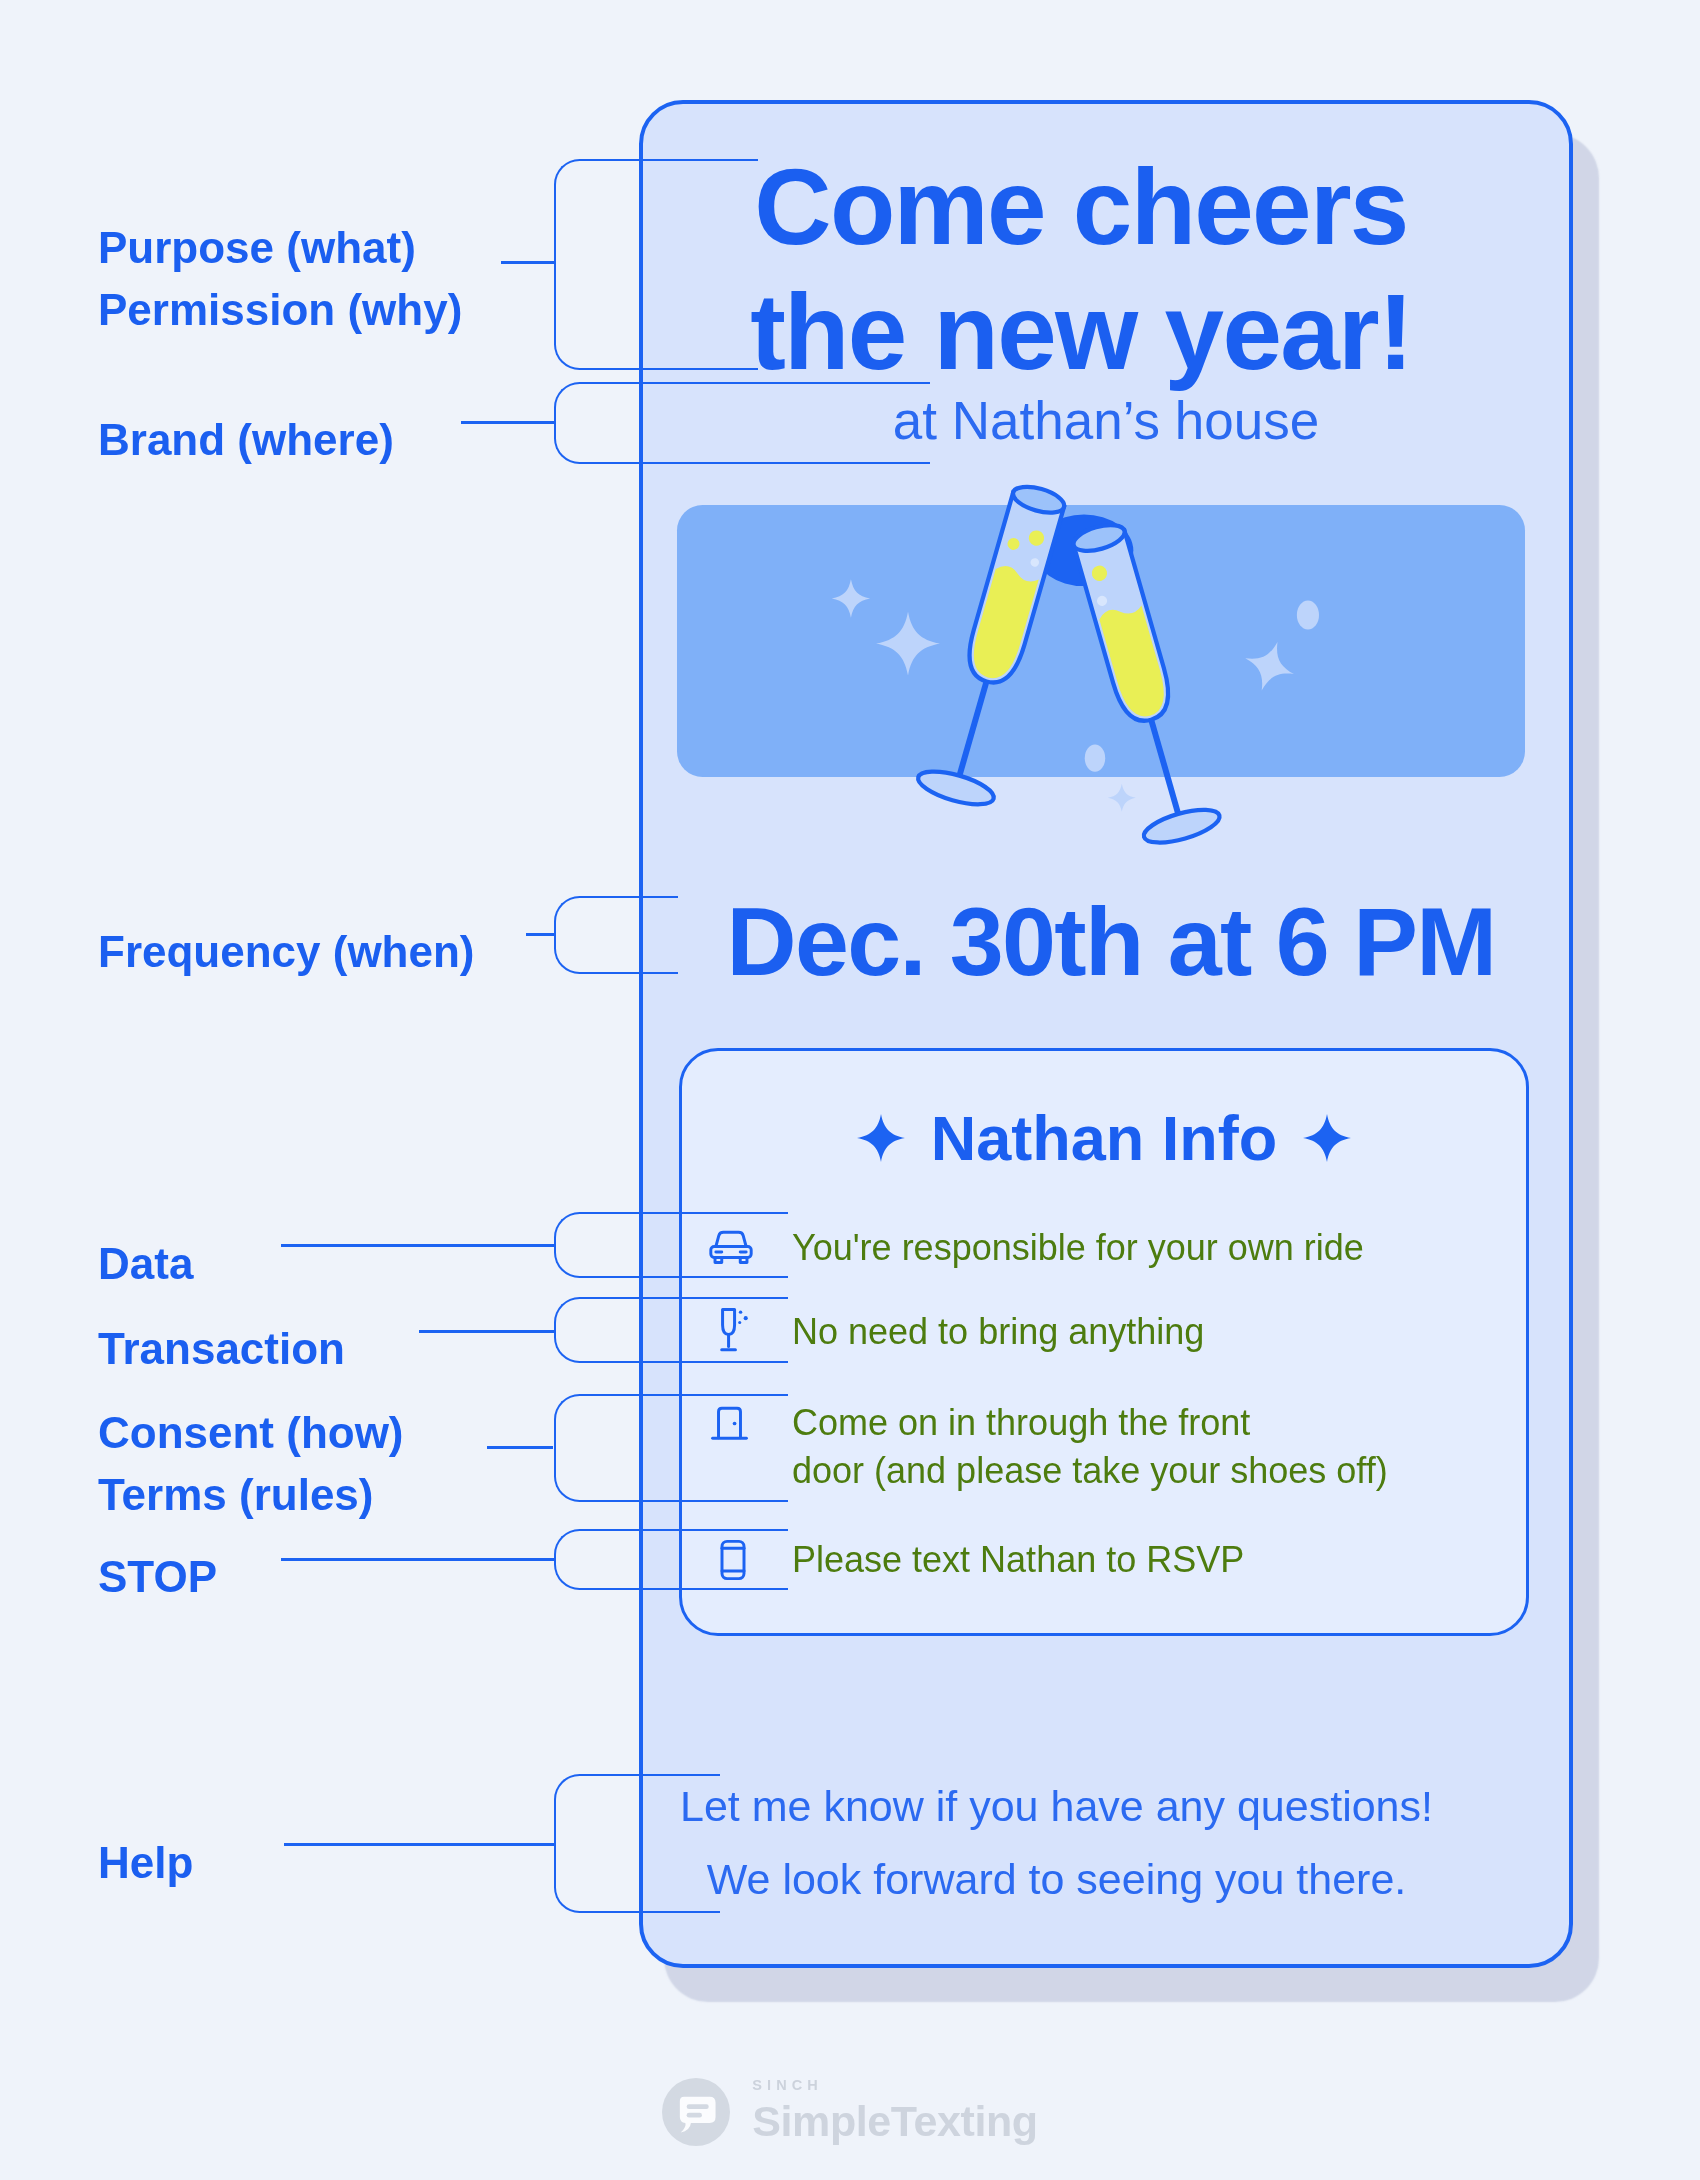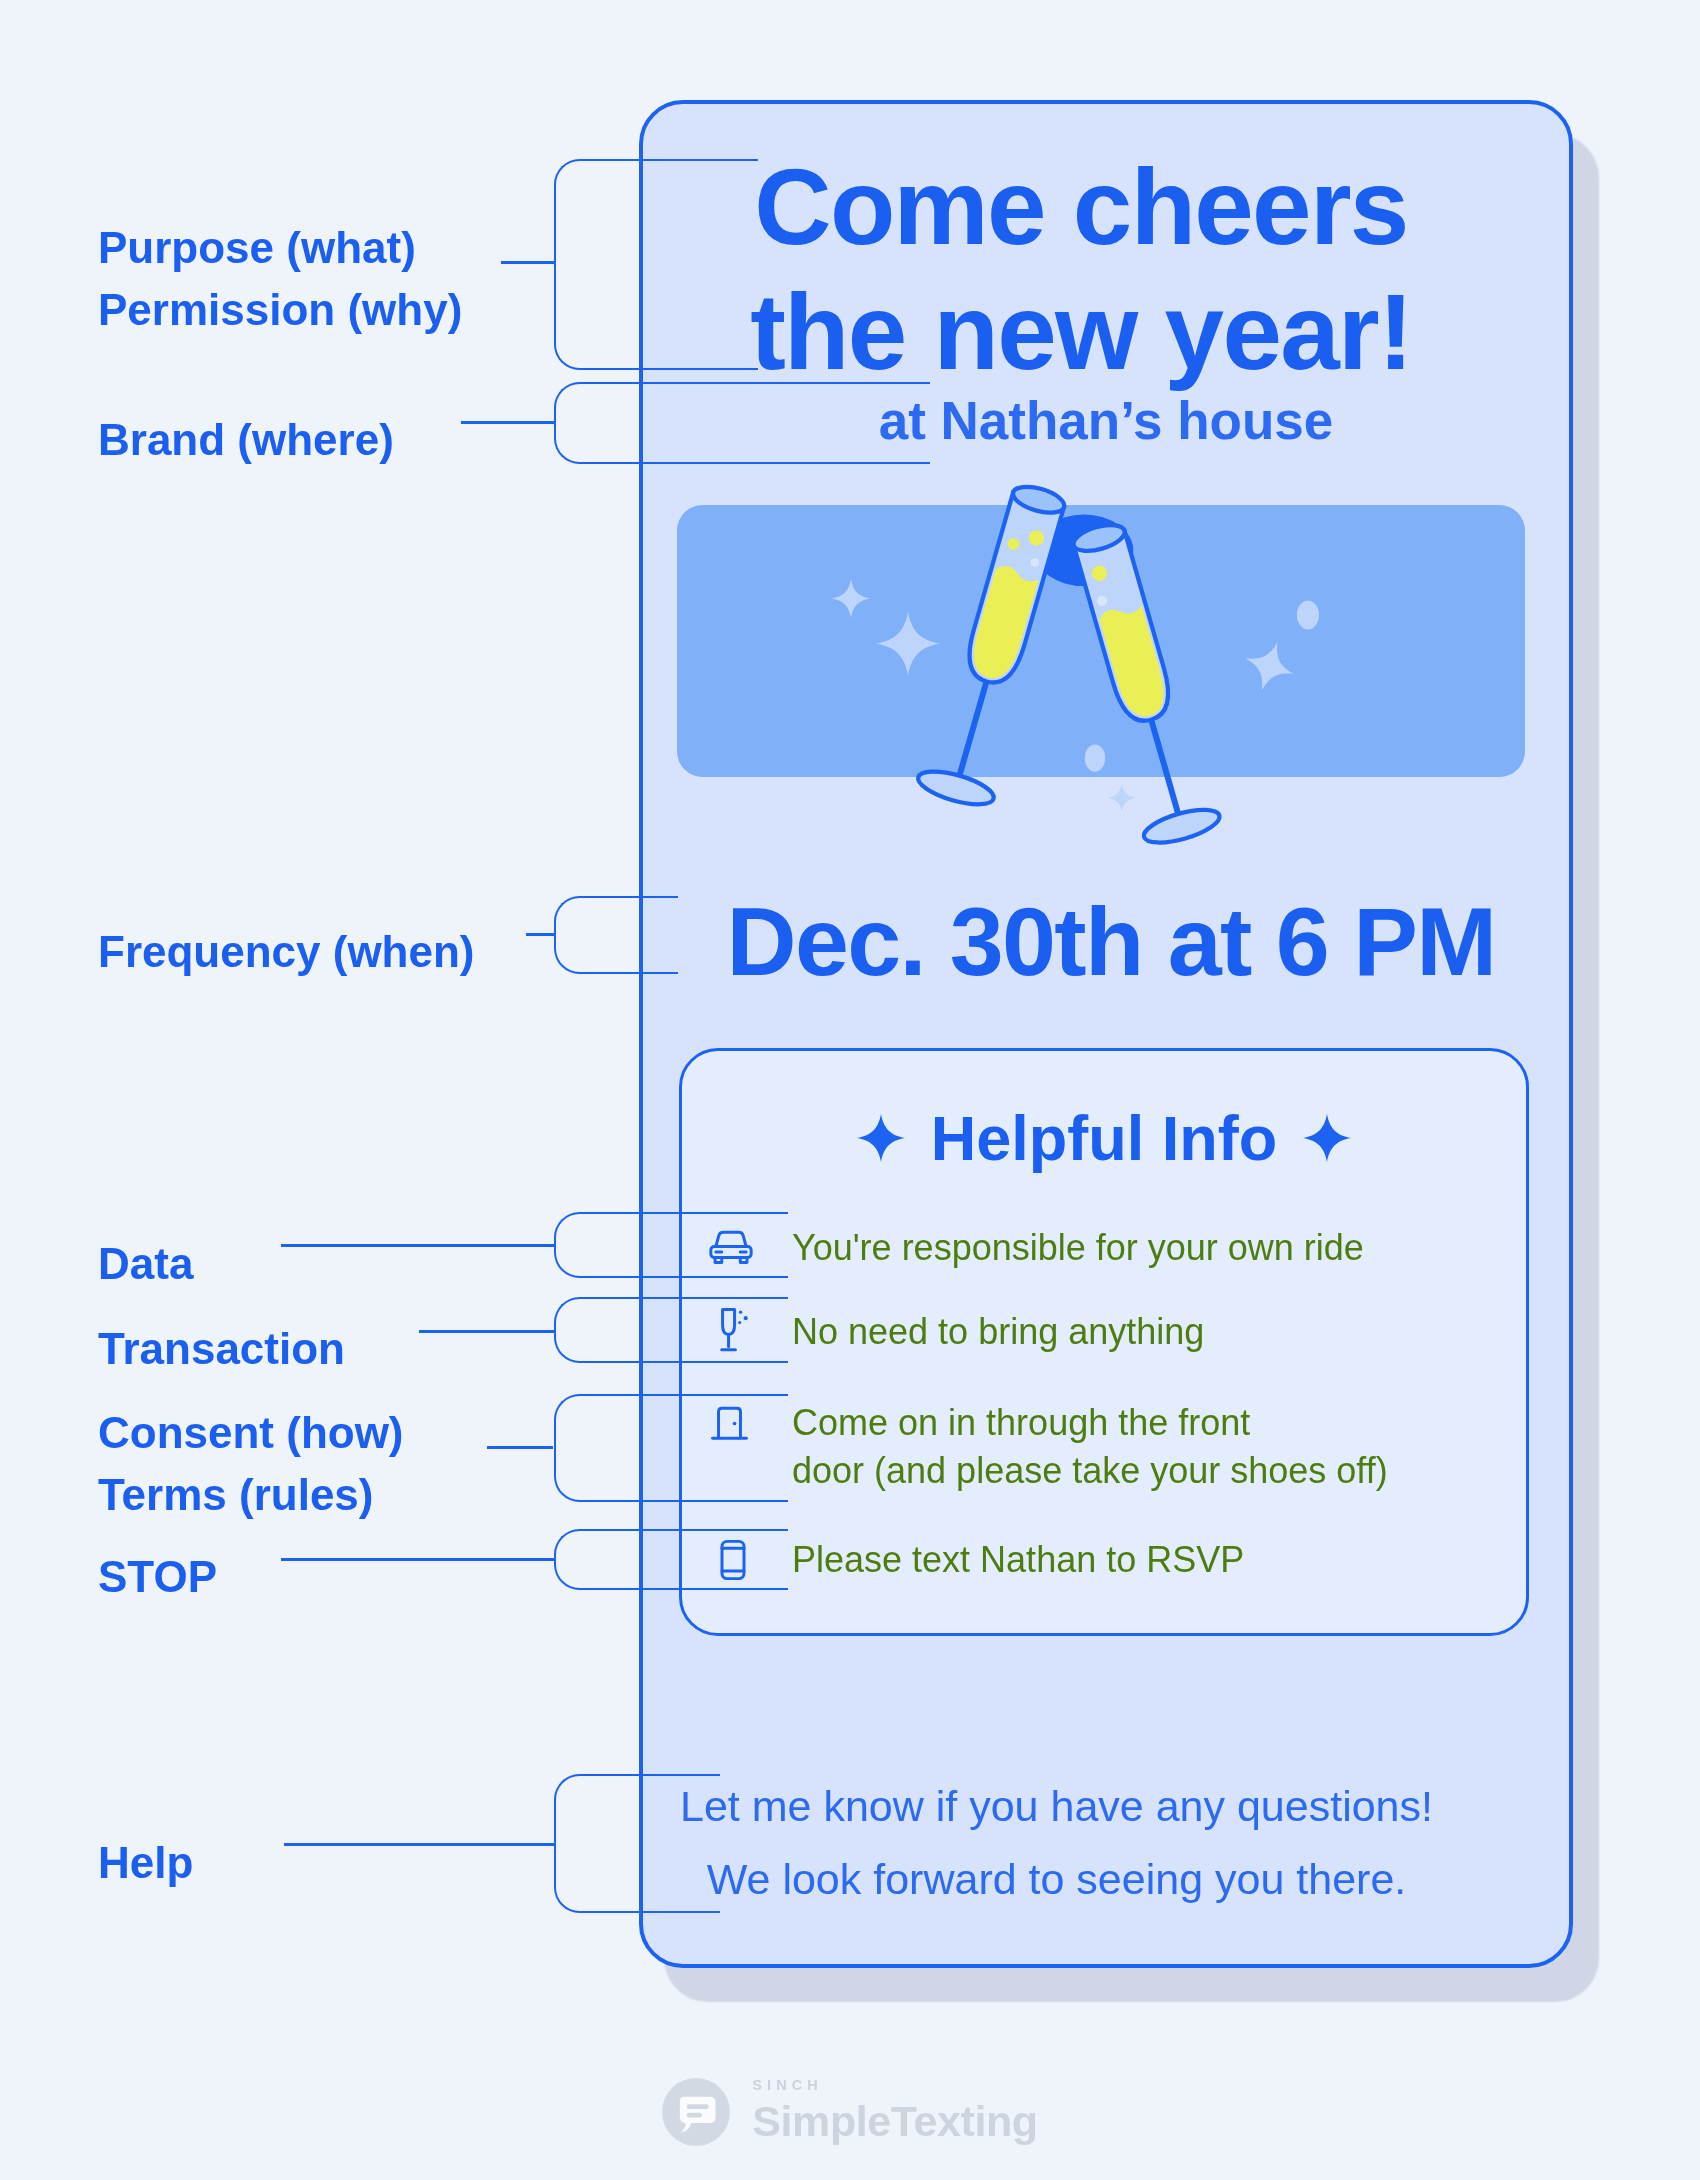--- a/index.html
+++ b/index.html
@@ -17,21 +17,21 @@
     z-index:1;
   }
   .card-title {
     position:absolute; left:639px; top:145px; width:884px;
     text-align:center; white-space:pre-line;
     font-size:107px; line-height:1.17; font-weight:700; letter-spacing:-1.7px;
     color:#1b5ff0; z-index:2;
   }
   .card-subtitle {
     position:absolute; left:639px; top:390px; width:934px;
-    text-align:center; font-size:53px; font-weight:700; color:#2b6af1; z-index:2;
+    text-align:center; font-size:53px; font-weight:400; color:#2b6af1; z-index:2;
   }
   .illus-panel {
     position:absolute; left:677px; top:505px; width:848px; height:272px;
     background:#7fb0f8; border-radius:25.6px; z-index:2;
   }
   .glasses-svg { position:absolute; left:750px; top:460px; width:707px; height:426px; z-index:3; }
   .card-datetime {
     position:absolute; left:639px; top:886px; width:944px;
     text-align:center; font-size:97px; font-weight:700; letter-spacing:-1.7px;
     color:#1b5ff0; z-index:2;
@@ -125,21 +125,21 @@
   </svg>
 
   <div class="card-datetime">Dec. 30th at 6 PM</div>
 
   <div class="infobox"></div>
 
   <div class="info-title-row">
     <svg width="48" height="48" viewBox="0 0 60 60">
       <path d="M30 0 C33.5 18.5 41.5 26.5 60 30 C41.5 33.5 33.5 41.5 30 60 C26.5 41.5 18.5 33.5 0 30 C18.5 26.5 26.5 18.5 30 0 Z" fill="#1c63f2"></path>
     </svg>
-    <span>Helpful Info</span>
+    <span>Nathan Info</span>
     <svg width="48" height="48" viewBox="0 0 60 60">
       <path d="M30 0 C33.5 18.5 41.5 26.5 60 30 C41.5 33.5 33.5 41.5 30 60 C26.5 41.5 18.5 33.5 0 30 C18.5 26.5 26.5 18.5 30 0 Z" fill="#1c63f2"></path>
     </svg>
   </div>
 
   <svg class="info-icon" style="left:707px; top:1228px;" width="48" height="37" viewBox="0 0 56 44">
     <path class="st" d="M10 22 L13.5 9 Q14.5 5 19 5 H37 Q41.5 5 42.5 9 L46 22"></path>
     <rect class="st" x="4" y="22" width="48" height="13" rx="4"></rect>
     <line class="st" x1="10" y1="28.5" x2="17" y2="28.5"></line>
     <line class="st" x1="39" y1="28.5" x2="46" y2="28.5"></line>

